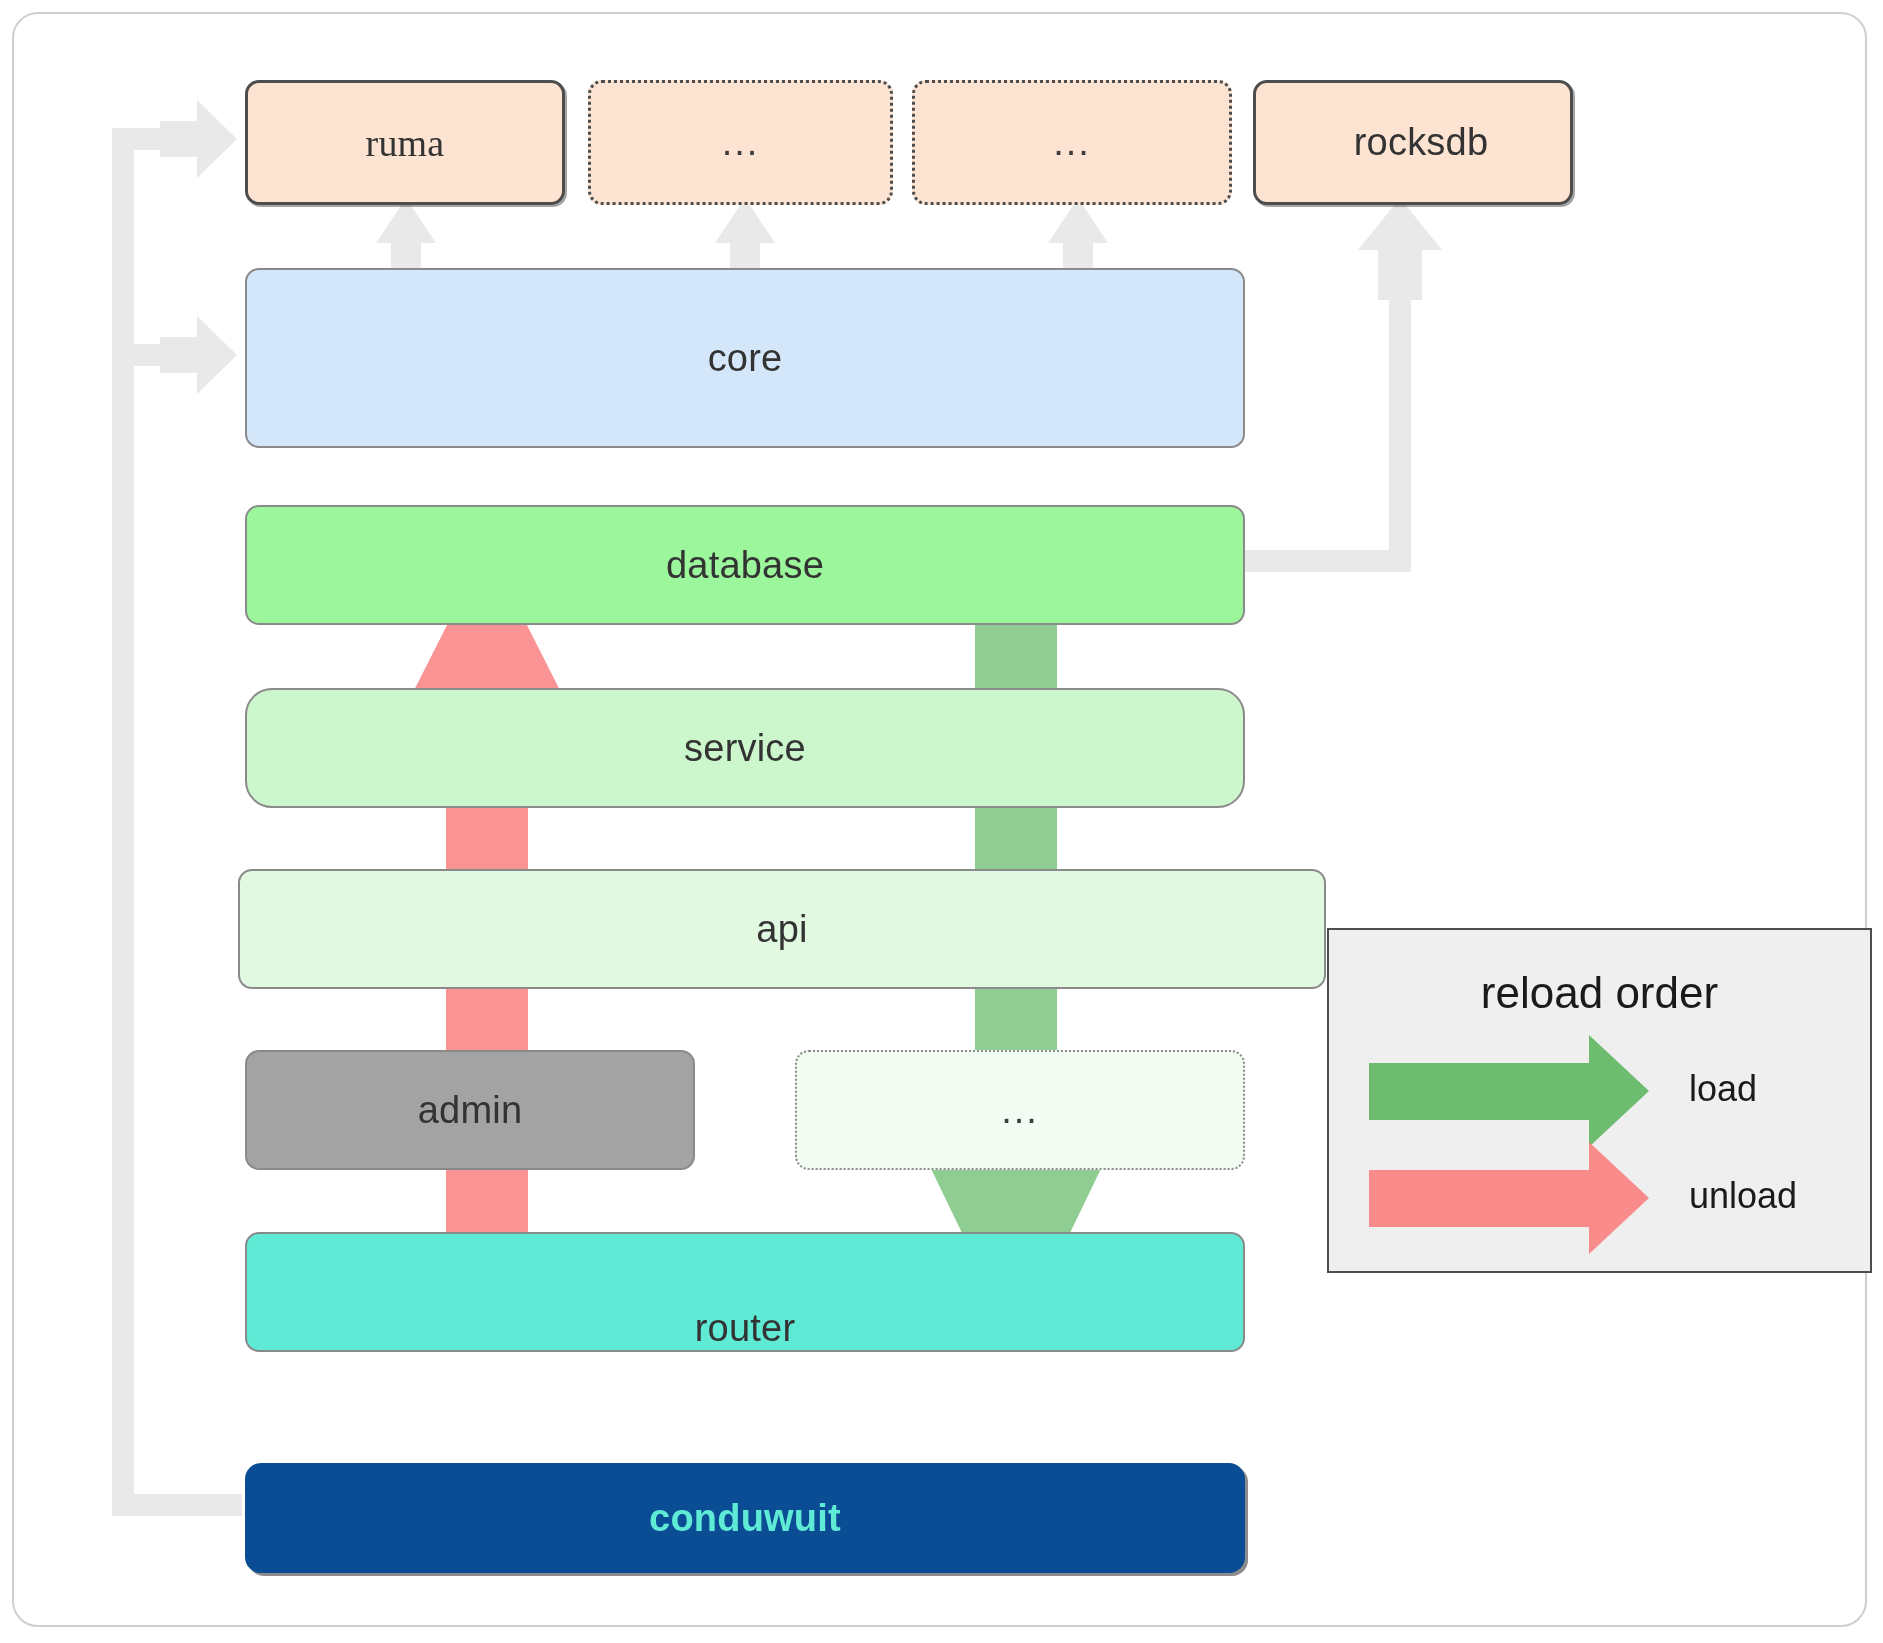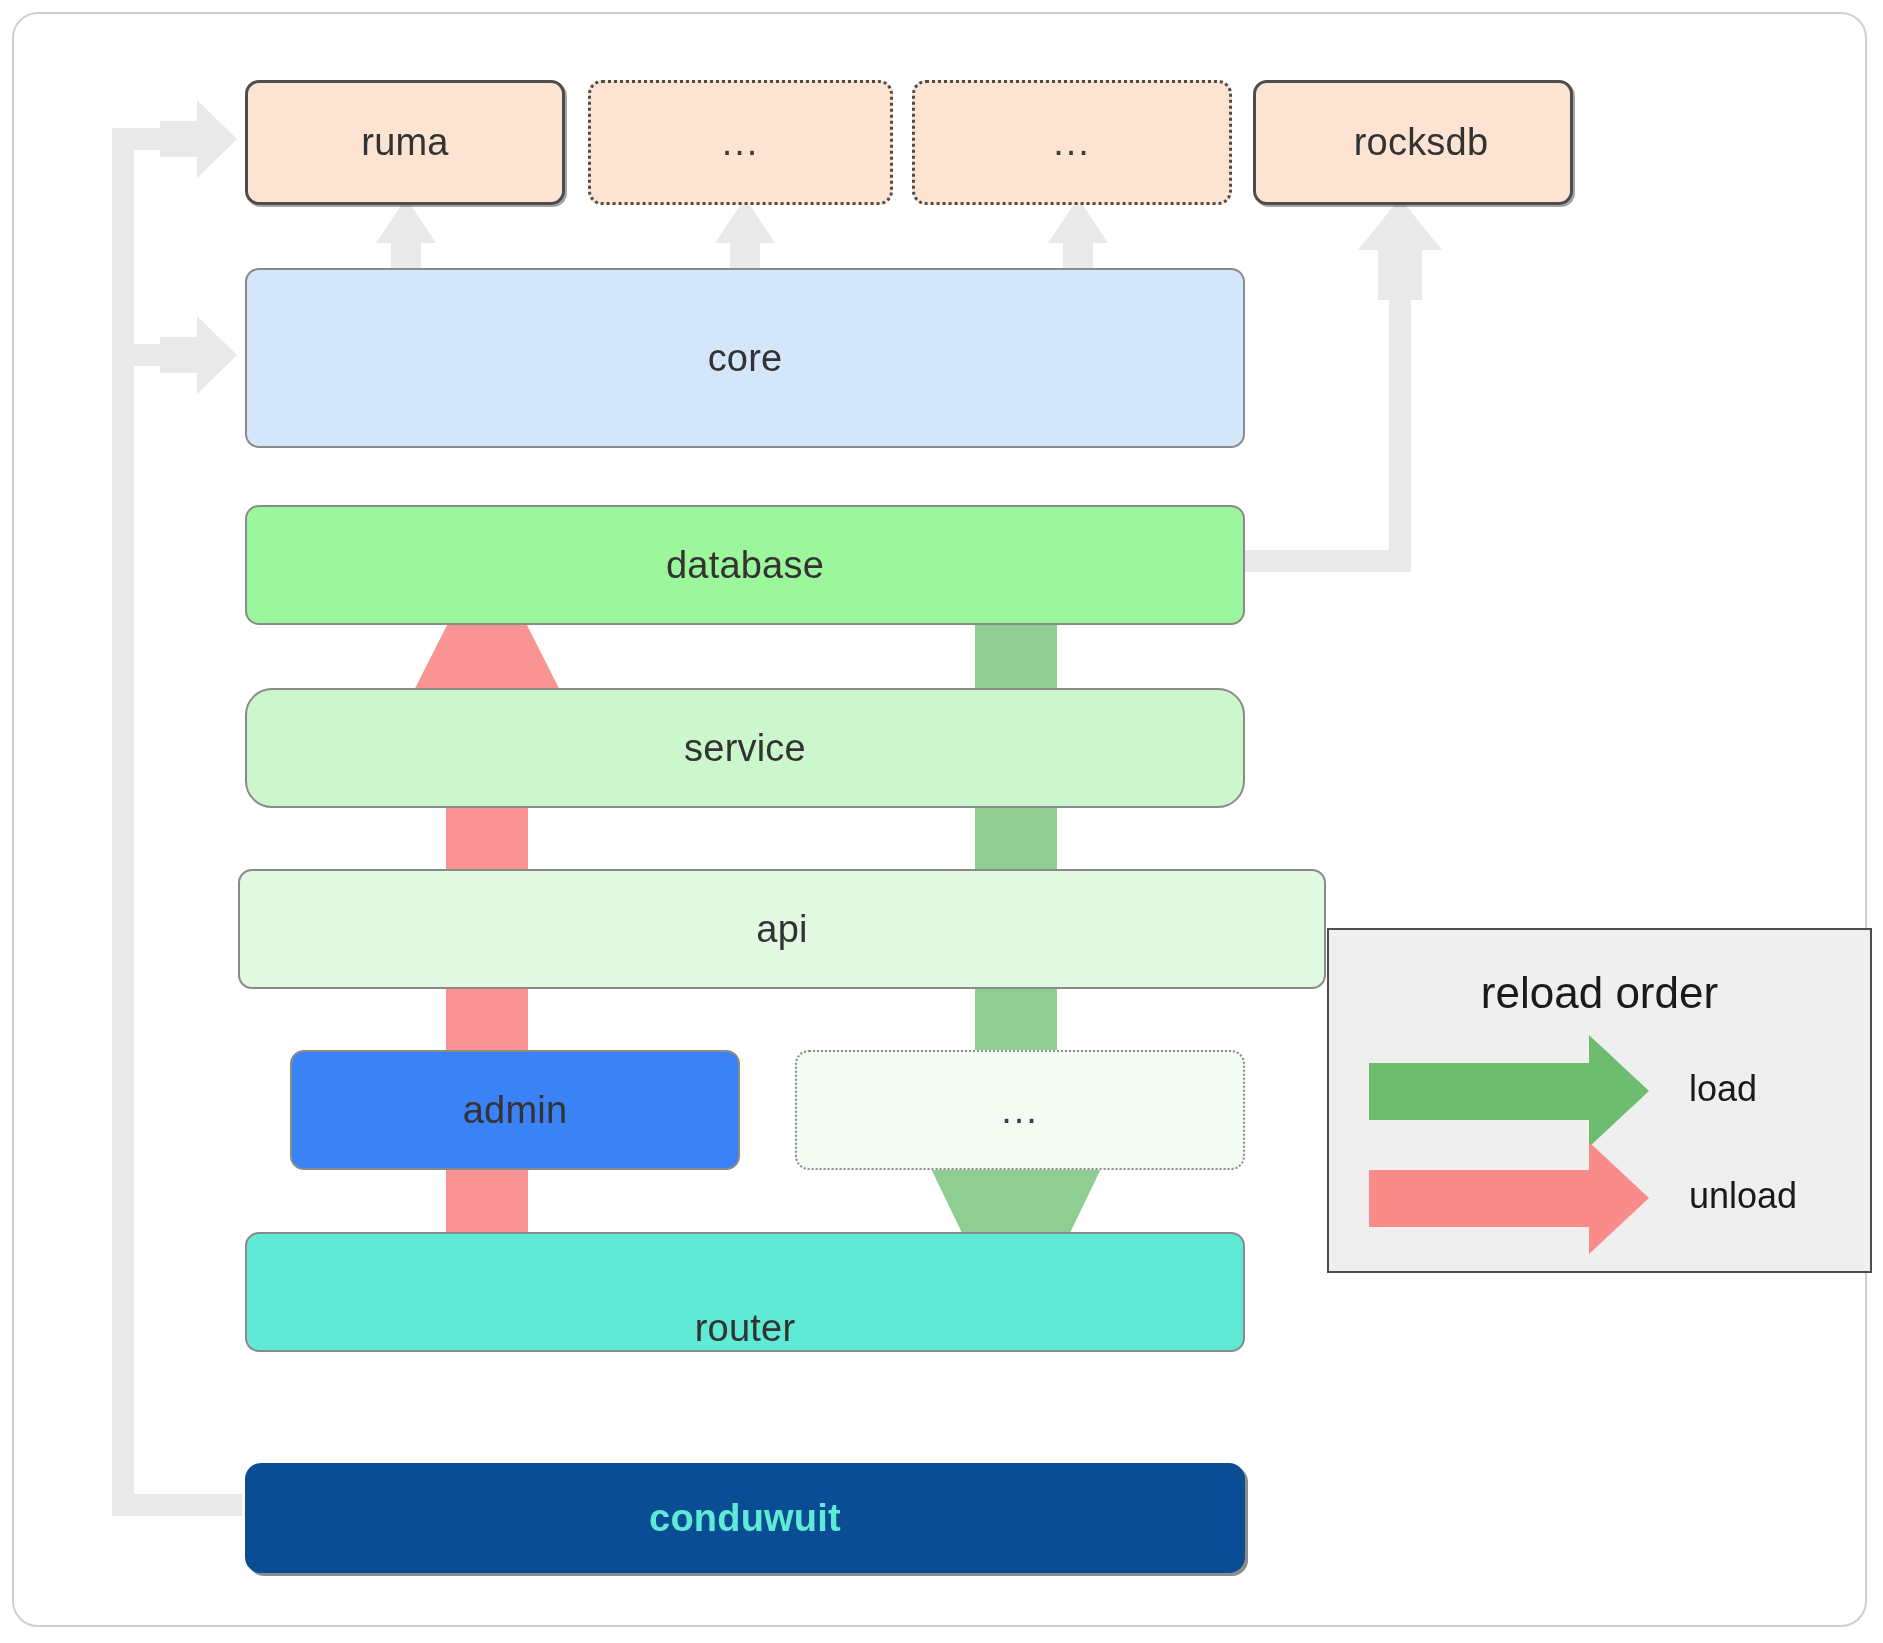--- a/index.html
+++ b/index.html
@@ -48,21 +48,21 @@
     box-shadow:none;
   }
   .dots{ font-size:38px; letter-spacing:2px; color:#3d3d3d; }
 
   
   .layer{ border:2px solid #8a8a8a; }
   .layer-core     { background:#d4e6f9; }
   .layer-database { background:#9cf79c; }
   .layer-service  { background:#ccf7cc; }
   .layer-api      { background:#e0f9e0; }
-  .layer-admin    { background:#3b82f6;margin-left:45px; }
+  .layer-admin    { background:#a3a3a3; }
   .layer-ellipsis { background:#f2fcf2; border:2px dotted #8a8a8a; }
   .layer-router   { background:#5eead4;align-items:flex-end; }
 
   
   .app{
     background:#0b4d95;
     border:2px solid #0b4d95;
     color:#5eead4;
     font-weight:bold;
     border-radius:16px;
@@ -132,21 +132,21 @@
 
     <g>
       <polygon points="487,546 580,730 528,730 528,1326 446,1326 446,730 394,730" fill="#f98080" fill-opacity="0.85"></polygon>
     </g>
 
     <g>
       <polygon points="1016,1345 922,1150 975,1150 975,565 1057,565 1057,1150 1110,1150" fill="#4caf50" fill-opacity="0.62"></polygon>
     </g>
   </svg>
 
-  <div class="node dep" style="left:245px; top:80px; width:320px; height:125px;">
+  <div class="node dep" style="left:245px; top:80px; width:320px; height:125px;font-family:Liberation Serif, serif;">
     <span>ruma</span>
   </div>
 
   <div class="node dep dotted" style="left:588px; top:80px; width:305px; height:125px;">
     <span class="dots">...</span>
   </div>
 
   <div class="node dep dotted" style="left:912px; top:80px; width:320px; height:125px;">
     <span class="dots">...</span>
   </div>

